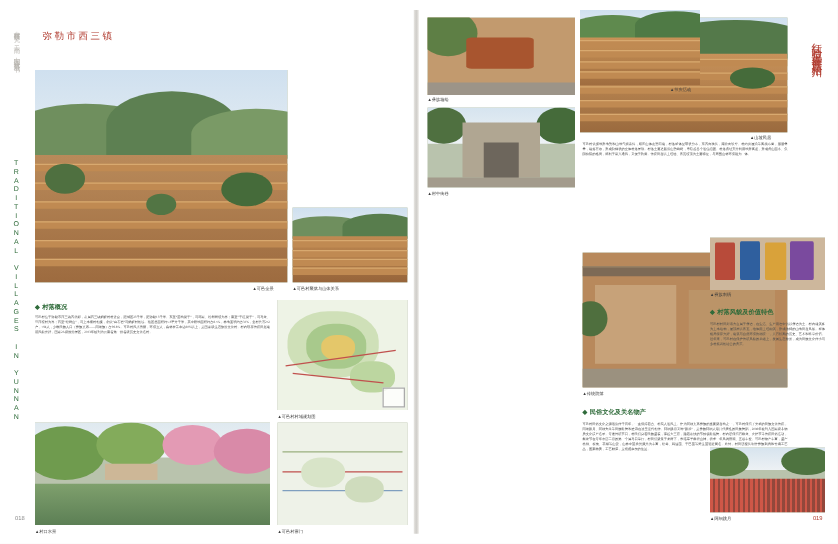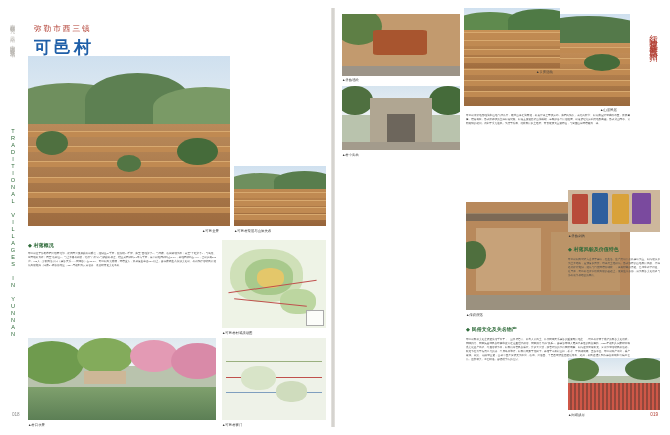--- a/index.html
+++ b/index.html
@@ -67,21 +67,20 @@
 <div class="page">
   <div class="spread"></div>
 
   <div class="leaf leaf-left">
 
     <div class="vtext gray" style="left:4px;top:12px;">古村镇研究·云南·中国传统村落丛书</div>
     <div class="vtext green" style="left:4px;top:120px;">TRADITIONAL VILLAGES IN YUNNAN</div>
 
     <div class="title-wrap">
       <div class="t-sub">弥勒市西三镇</div>
-      <div class="t-main">可邑村</div>
     </div>
 
     <div class="photo" style="left:22px;top:48px;width:202px;height:170px;">
       <div class="sky" style="height:42%;"></div>
       <div class="hill" style="left:-10%;top:16%;width:60%;height:26%;background:#6f8f5e;"></div>
       <div class="hill" style="left:28%;top:10%;width:52%;height:32%;background:#5d8052;"></div>
       <div class="hill" style="left:62%;top:18%;width:52%;height:24%;background:#7a9a66;"></div>
       <div class="roofmass" style="height:60%;"></div>
       <div class="roofrow" style="left:0;top:44%;width:100%;"></div>
       <div class="roofrow" style="left:0;top:53%;width:100%;"></div>

